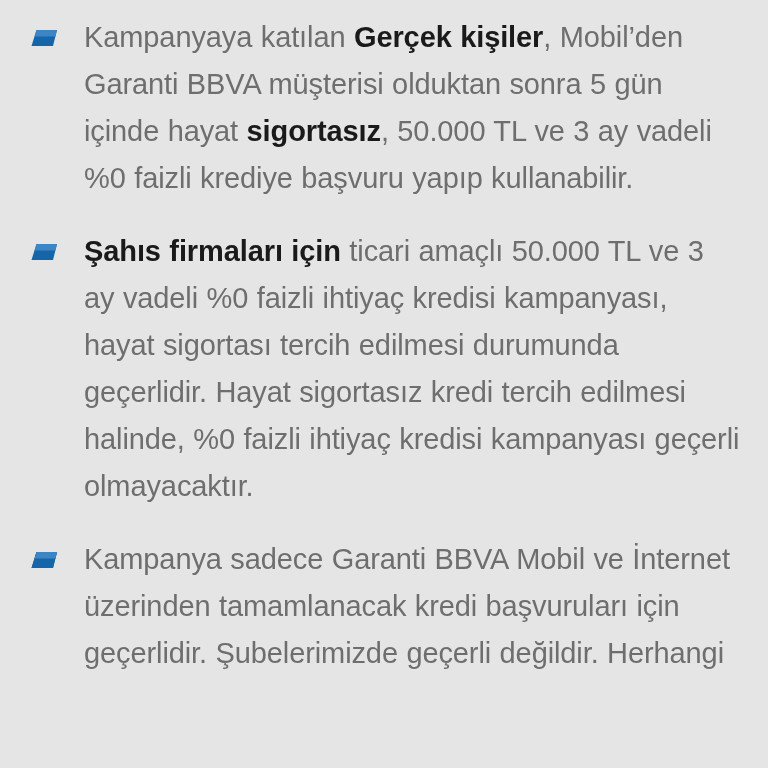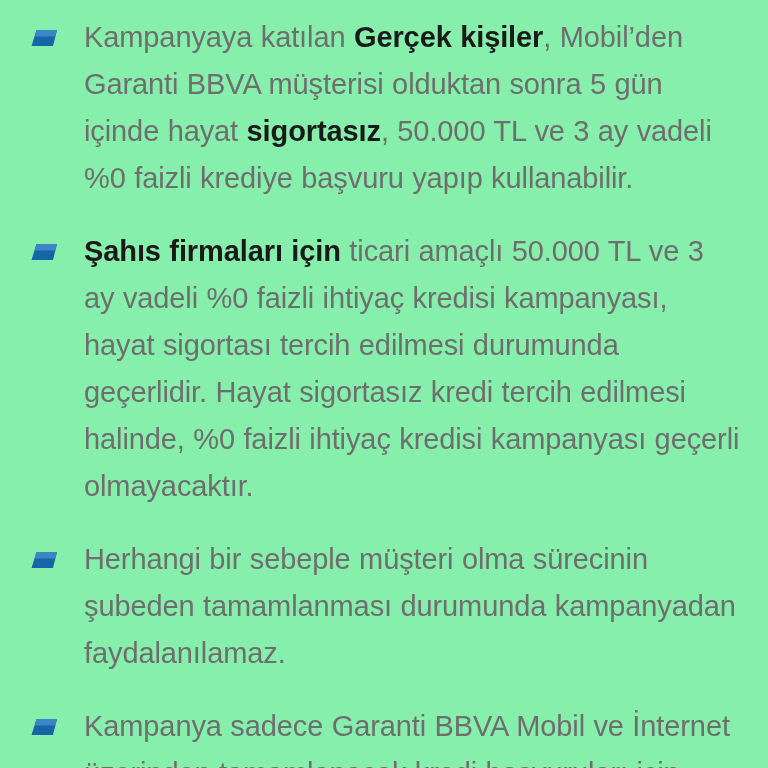--- a/index.html
+++ b/index.html
@@ -70,21 +70,21 @@
   .strong-run {
     font-weight: 700;
     color: #1a1a1a;
   }
 
   
 </style>
 </head>
 <body>
 
-<div id="page" style="background: #86efac;">
+<div id="page" style="background: #e5e5e5;">
   <ul class="terms-list">
   <li class="term-item">
     <span class="bullet-marker">
       <svg viewBox="0 0 26 18" xmlns="http://www.w3.org/2000/svg" aria-hidden="true">
         <polygon points="5.5,1 26,1 22,17 0.5,17" class="bullet-fill" fill="#1565a8"></polygon>
         <polygon points="5.5,1 26,1 24.4,7.4 3.7,7.4" class="bullet-high" fill="#3d86c6"></polygon>
       </svg>
     </span>
     <span class="term-text" style="color: rgb(110, 110, 110);"><span>Kampanyaya katılan </span><span class="strong-run" style="color: rgb(26, 26, 26);">Gerçek kişiler</span><span>, Mobil’den Garanti BBVA müşterisi olduktan sonra 5 gün içinde hayat </span><span class="strong-run" style="color: rgb(26, 26, 26);">sigortasız</span><span>, 50.000 TL ve 3 ay vadeli %0 faizli krediye başvuru yapıp kullanabilir.</span></span>
   </li>
@@ -99,21 +99,20 @@
     <span class="term-text" style="color: rgb(110, 110, 110);"><span class="strong-run" style="color: rgb(26, 26, 26);">Şahıs firmaları için</span><span> ticari amaçlı 50.000 TL ve 3 ay vadeli %0 faizli ihtiyaç kredisi kampanyası, hayat sigortası tercih edilmesi durumunda geçerlidir. Hayat sigortasız kredi tercih edilmesi halinde, %0 faizli ihtiyaç kredisi kampanyası geçerli olmayacaktır.</span></span>
   </li>
 
   <li class="term-item">
     <span class="bullet-marker">
       <svg viewBox="0 0 26 18" xmlns="http://www.w3.org/2000/svg" aria-hidden="true">
         <polygon points="5.5,1 26,1 22,17 0.5,17" class="bullet-fill" fill="#1565a8"></polygon>
         <polygon points="5.5,1 26,1 24.4,7.4 3.7,7.4" class="bullet-high" fill="#3d86c6"></polygon>
       </svg>
     </span>
-    <span class="term-text" style="color: rgb(110, 110, 110);"><span>Herhangi bir sebeple müşteri olma sürecinin şubeden tamamlanması durumunda kampanyadan faydalanılamaz.</span></span>
   </li>
 
   <li class="term-item">
     <span class="bullet-marker">
       <svg viewBox="0 0 26 18" xmlns="http://www.w3.org/2000/svg" aria-hidden="true">
         <polygon points="5.5,1 26,1 22,17 0.5,17" class="bullet-fill" fill="#1565a8"></polygon>
         <polygon points="5.5,1 26,1 24.4,7.4 3.7,7.4" class="bullet-high" fill="#3d86c6"></polygon>
       </svg>
     </span>
     <span class="term-text" style="color: rgb(110, 110, 110);"><span>Kampanya sadece Garanti BBVA Mobil ve İnternet üzerinden tamamlanacak kredi başvuruları için geçerlidir. Şubelerimizde geçerli değildir. Herhangi</span></span>

